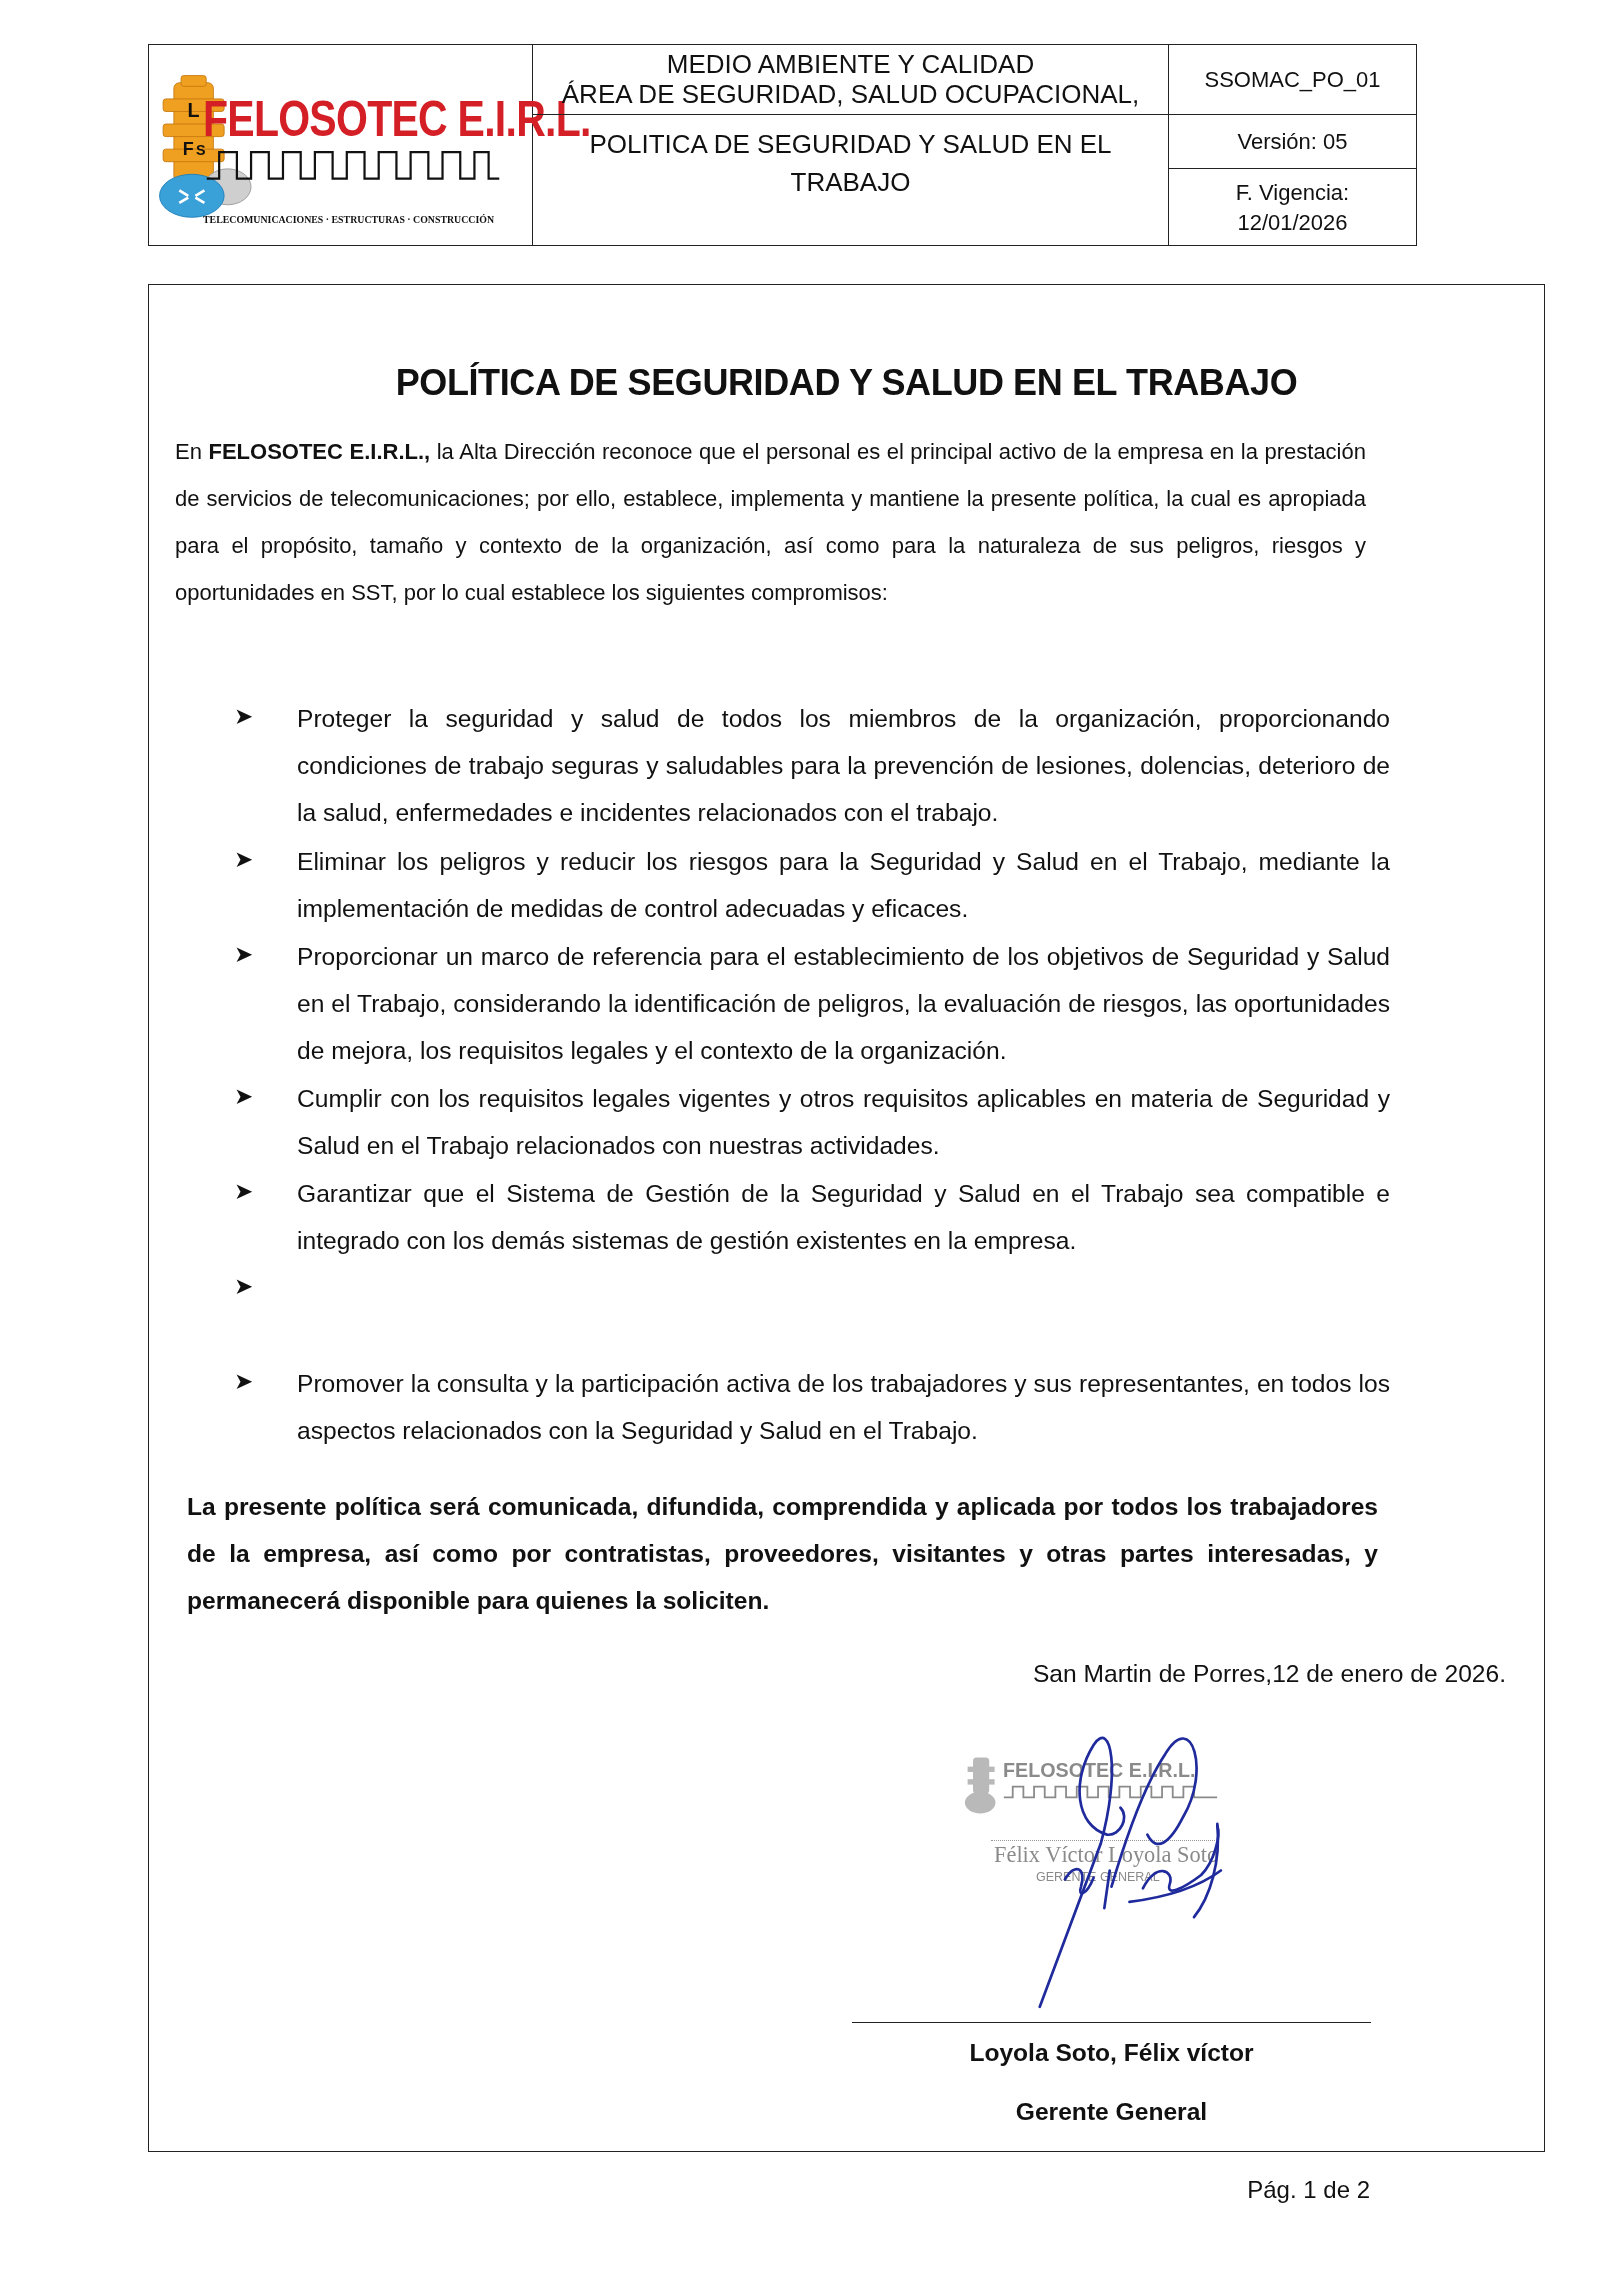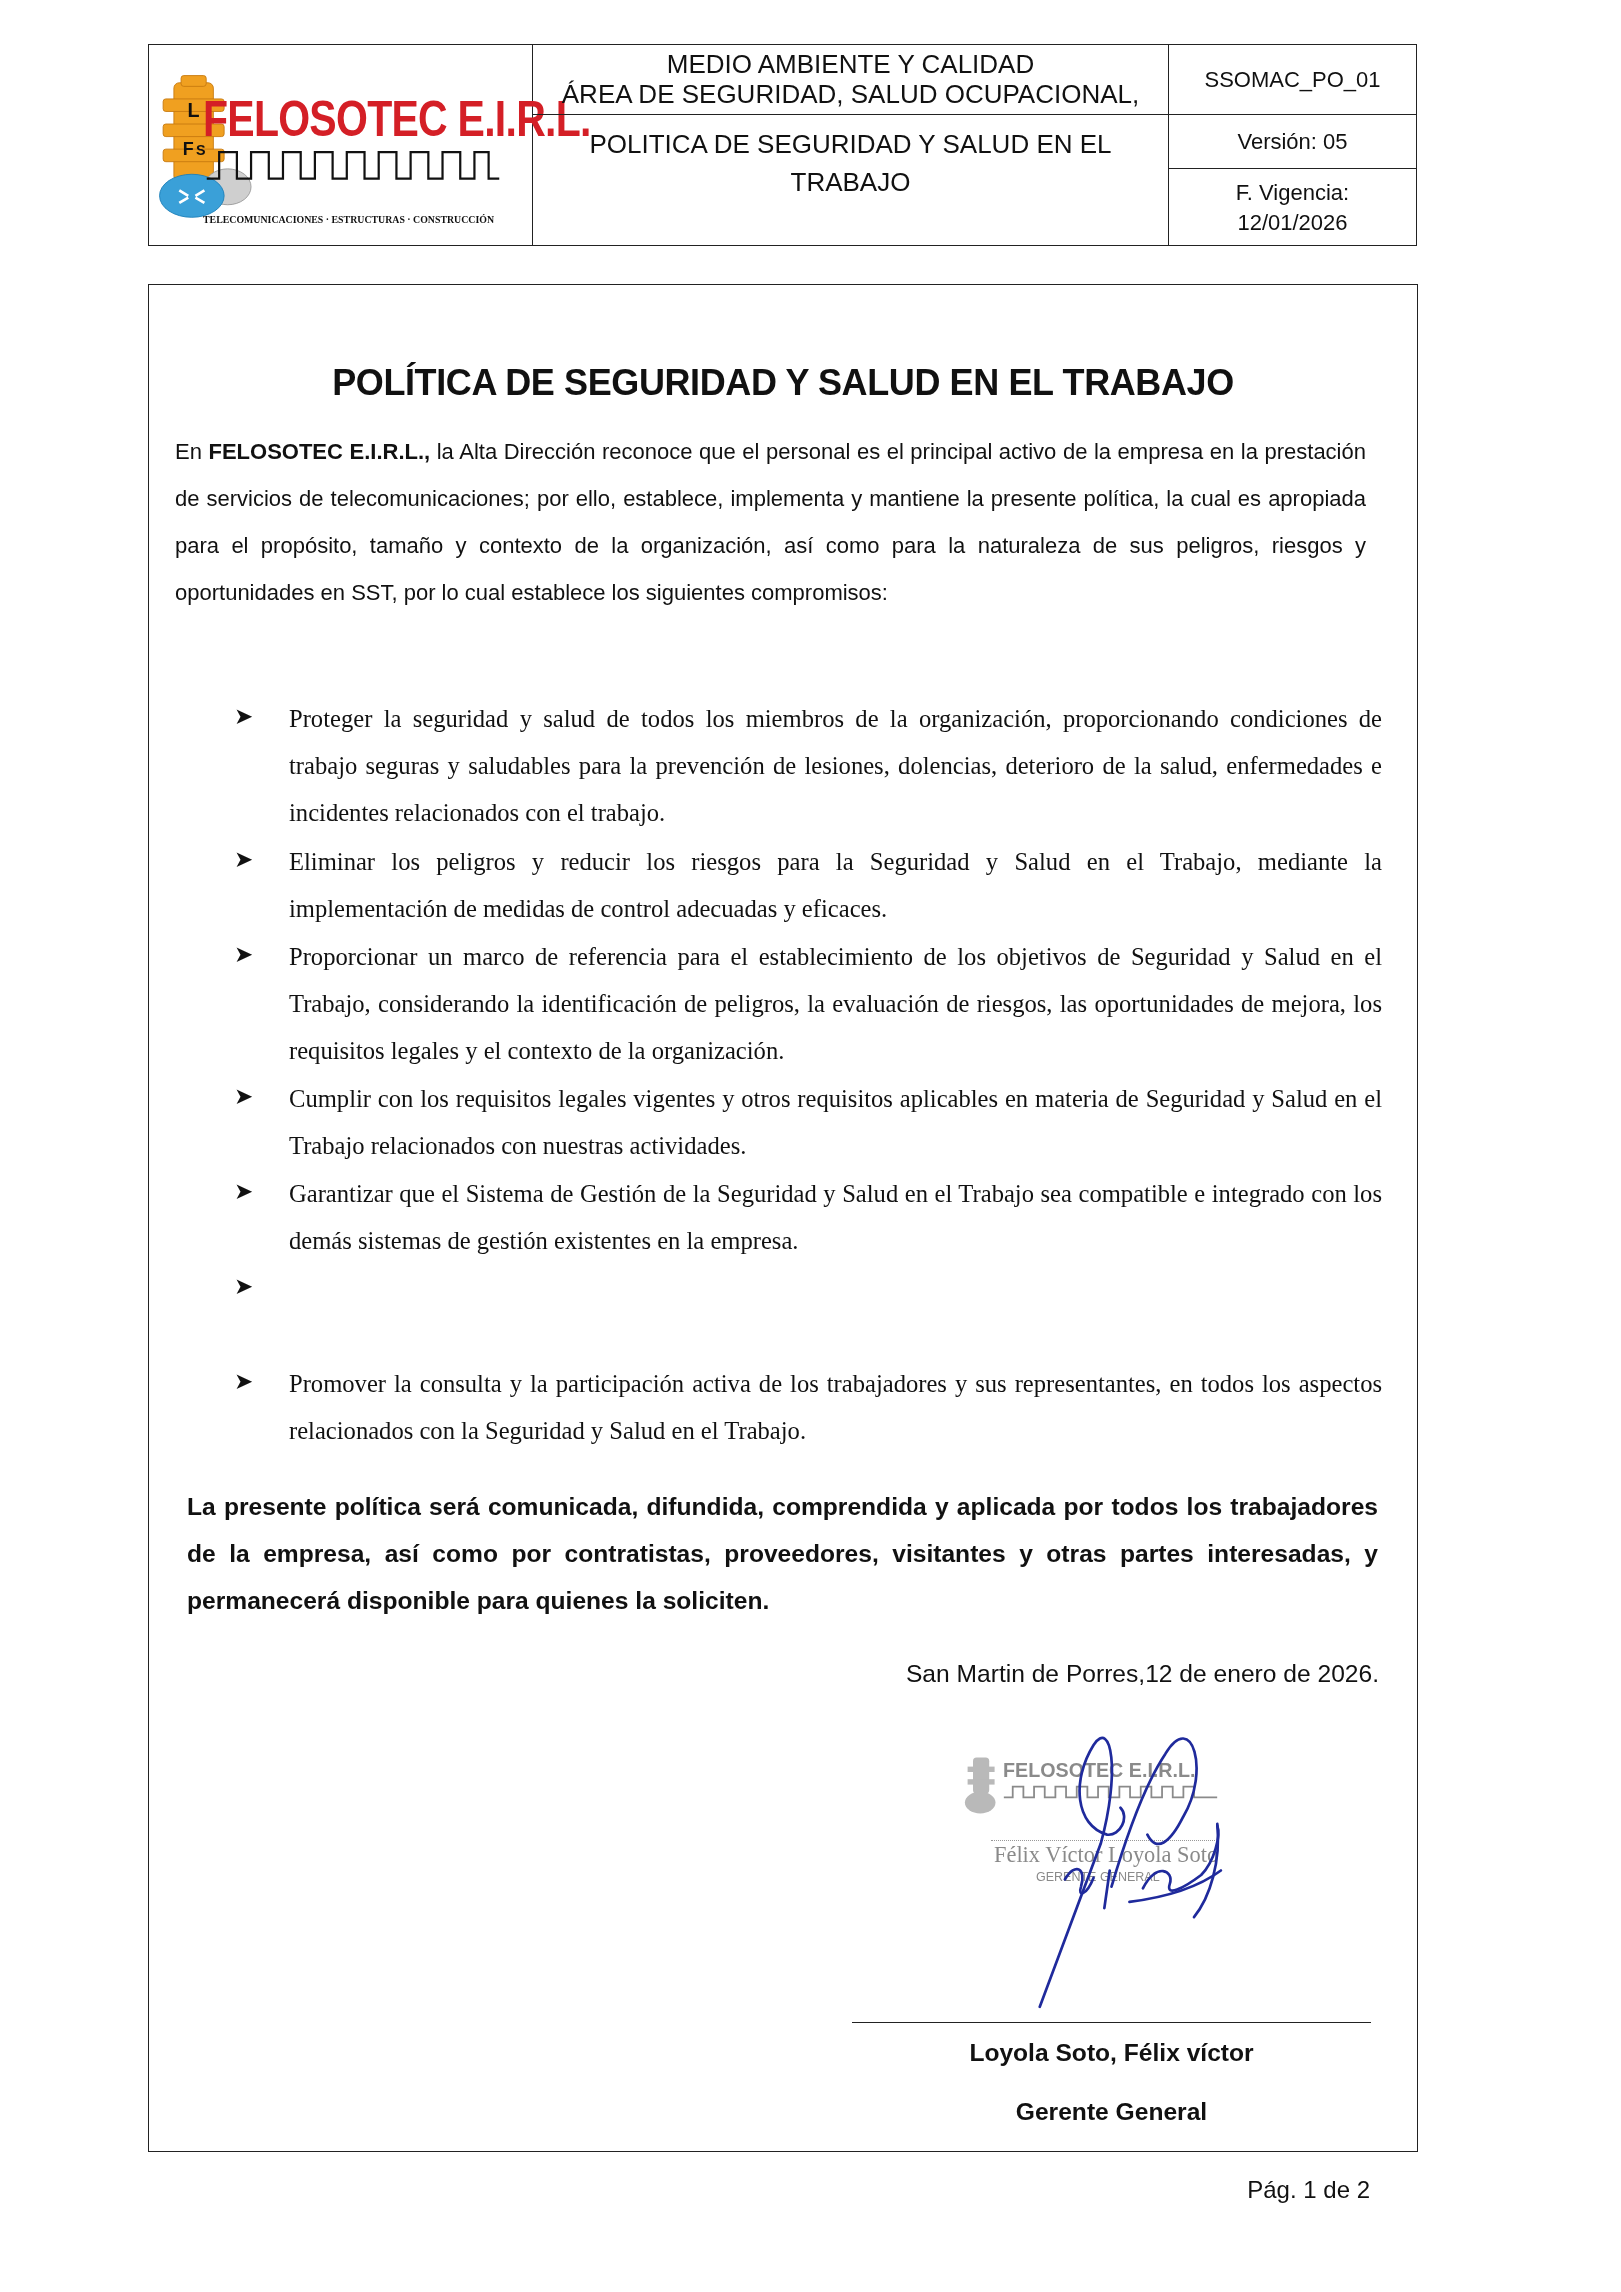--- a/index.html
+++ b/index.html
@@ -28,27 +28,27 @@
   .hdr .rt .c3 { top:124px; height:77px; }
 
   
   .logo-text { position:absolute; left:54px; top:45px; font-family:"Liberation Sans", sans-serif;
          font-weight:bold; font-size:50px; color:#d41f26; letter-spacing:-0.9px; transform:scaleX(0.82);
          transform-origin:left top; white-space:nowrap; }
   .logo-sub { position:absolute; left:54px; top:168px; font-family:"Liberation Serif", serif; font-weight:bold;
          font-size:11.2px; color:#111; white-space:nowrap; transform:scaleX(0.88); transform-origin:left top; }
 
   
-  .main { position:absolute; left:148px; top:284px; width:1270px; height:1868px;
+  .main { position:absolute; left:148px; top:284px; width:1397px; height:1868px;
           border:1.8px solid #222; box-sizing:border-box; }
   .title { position:absolute; left:0; right:0; top:77px; text-align:center;
           font-weight:bold; font-size:36px; letter-spacing:-0.4px; }
   .para { position:absolute; left:26px; width:1191px; font-size:22px; line-height:47px; text-align:justify; }
   .bul { position:absolute; left:85px; width:27px; font-size:23px; }
-  .btxt { position:absolute; left:140px; width:1093px; font-size:24.6px; line-height:47px; text-align:justify;font-family:Liberation Serif, serif; }
+  .btxt { position:absolute; left:148px; width:1093px; font-size:24.6px; line-height:47px; text-align:justify; }
   .closing { position:absolute; left:38px; width:1191px; font-size:24.6px; line-height:47px;
              font-weight:bold; text-align:justify; }
   .place { position:absolute; right:38px; font-size:24.6px; }
   .sigline { position:absolute; left:703px; width:519px; border-top:1.8px solid #222; }
   .signame { position:absolute; left:703px; width:519px; text-align:center; font-weight:bold; font-size:24.6px; }
   .pager { position:absolute; right:251px; top:2176px; font-size:24px; }
 </style>
 </head>
 <body>
 

